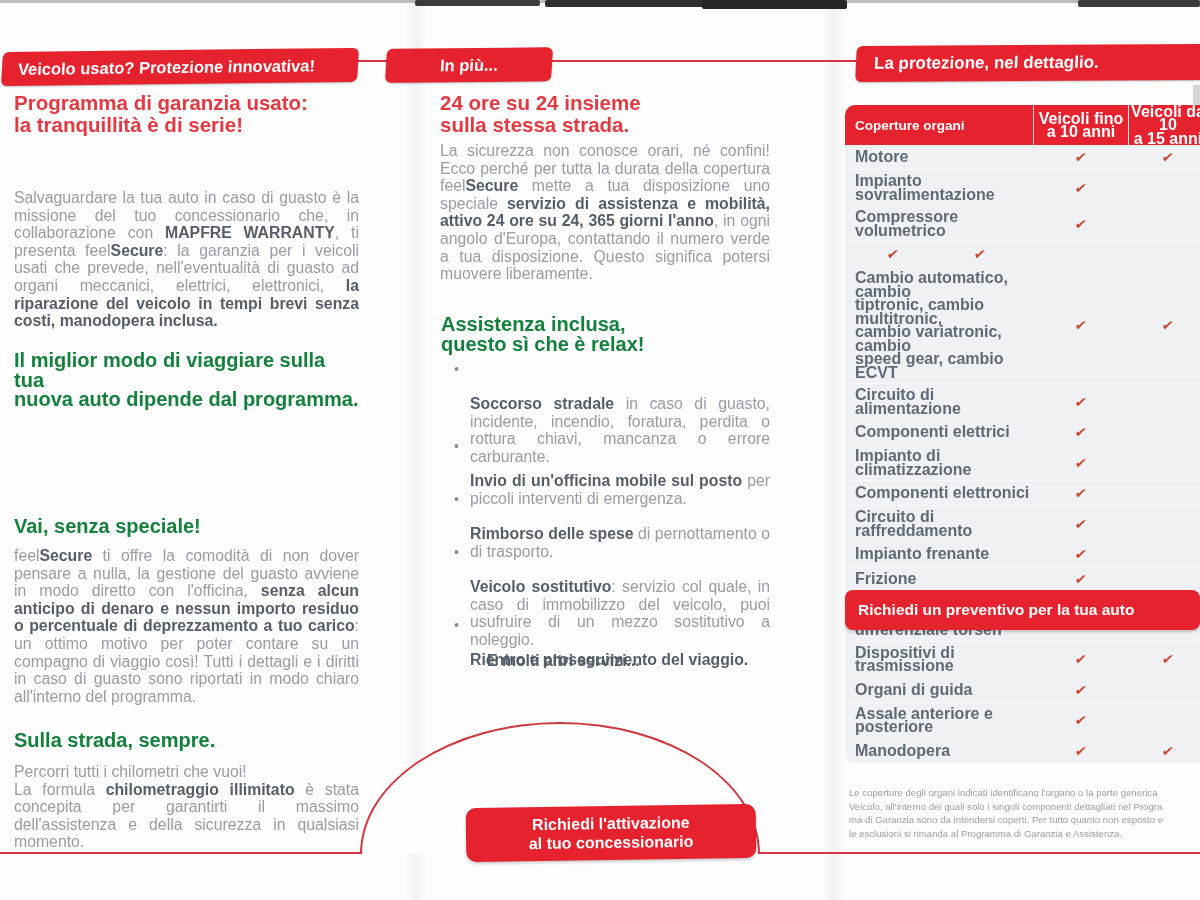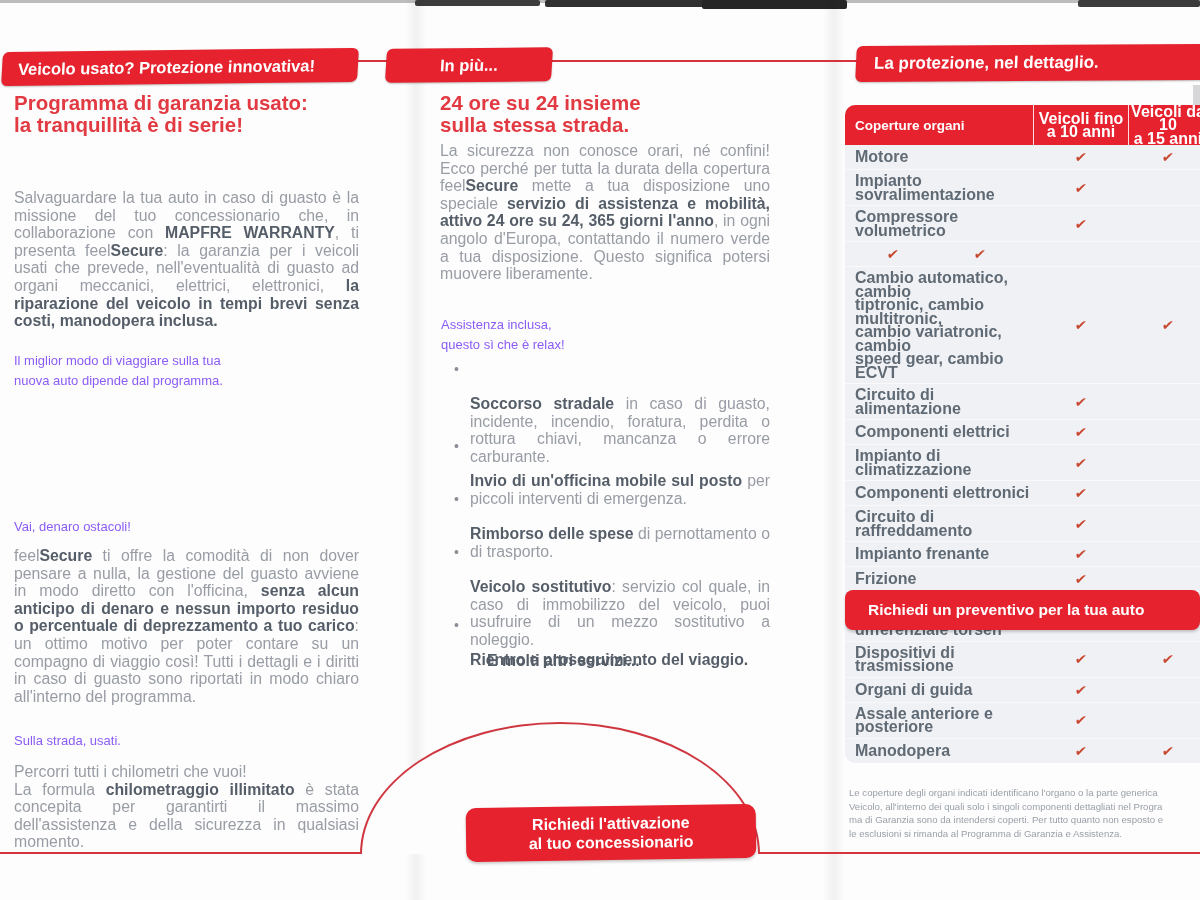--- a/index.html
+++ b/index.html
@@ -22,21 +22,21 @@
   .ribbon-left   { left:2px;   top:50px; width:356px; height:34px; font-size:16.5px; padding-left:16px;
                    transform:rotate(-0.7deg) skewX(-4deg); }
   .ribbon-middle { left:386px; top:48px; width:166px; height:34px; font-size:16.5px; justify-content:center;
                    transform:rotate(-0.5deg) skewX(-4deg); }
   .ribbon-right  { left:856px; top:45px; width:350px; height:36px; font-size:17px; padding-left:18px;
                    transform:rotate(-0.3deg) skewX(-3deg); }
 
   
   .abs { position:absolute; }
   .h1 { color:#e23a42; font-weight:bold; font-size:20.5px; line-height:21.5px; white-space:pre-line; }
-  .h2 { color:#8b5cf6; font-weight:normal; font-size:13px; line-height:19.5px; white-space:pre-line; }
+  .h2 { color:#15803d; font-weight:bold; font-size:20px; line-height:19.5px; white-space:pre-line; }
   .lead { color:#525b65; font-weight:bold; font-size:16px; line-height:18px; white-space:pre-line; }
   .para { color:#989ca4; font-size:15.8px; line-height:17.6px; text-align:justify; white-space:pre-line; }
   .seg-b { font-weight:bold; color:#555e68; }
   .bullet { position:absolute; padding-left:18px; }
   .bullet .dot { position:absolute; left:2px; top:1px; color:#8a8f97; font-size:14px; }
   .more { color:#555e68; font-weight:bold; font-size:15.8px; }
 
   
   .baseline { position:absolute; top:852px; left:0; width:1200px; height:2px; background:#d5333e; }
   .arc { position:absolute; left:360px; top:722px; width:400px; height:132px; background:#fdfdfd;
@@ -61,21 +61,21 @@
   .trow { display:flex; align-items:center; padding:4px 0; border-bottom:1px solid rgba(255,255,255,0.6); }
   .trow:last-child { border-bottom:none; }
   .tlabel { width:188px; padding-left:10px; color:#5f6a74; font-weight:bold;
             font-size:16px; line-height:13.5px; white-space:pre-line; }
   .tcell { display:flex; justify-content:center; align-items:center; }
   .tc1 { width:95px; } .tc2 { width:79px; }
   .check { color:#c8472f; font-size:14px; font-weight:bold; transform:skewX(-8deg); }
 
   .cta-quote { position:absolute; left:845px; top:590px; width:355px; height:40px;
                background:#e6222e; border-radius:8px; display:flex; align-items:center;
-               color:#fff; font-weight:bold; font-size:15.5px; padding-left:23px;
+               color:#fff; font-weight:bold; font-size:15.5px; padding-left:13px;
                box-shadow:0 2px 3px rgba(0,0,0,0.2); }
 
   .footnote { position:absolute; left:849px; top:786px; color:#9aa0a8; font-size:9.6px; line-height:13.5px; }
   .footnote div { white-space:nowrap; }
 </style>
 </head>
 <body>
 
 <div class="page">
 
@@ -97,25 +97,25 @@
   <div class="abs h1" style="left:14px;top:92px;width:346px;">Programma di garanzia usato:
 la tranquillità è di serie!</div>
 
 
   <div class="abs para" style="left:14px;top:189px;width:345px;"><span>Salvaguardare la tua auto in caso di guasto è la missione del tuo concessionario che, in collaborazione con </span><span class="seg-b">MAPFRE WARRANTY</span><span>, ti presenta feel</span><span class="seg-b">Secure</span><span>: la garanzia per i veicoli usati che prevede, nell'eventualità di guasto ad organi meccanici, elettrici, elettronici, </span><span class="seg-b">la riparazione del veicolo in tempi brevi senza costi, manodopera inclusa.</span></div>
 
   <div class="abs h2" style="left:14px;top:351px;width:346px;">Il miglior modo di viaggiare sulla tua
 nuova auto dipende dal programma.</div>
 
 
-  <div class="abs h2" style="left:14px;top:517px;width:346px;">Vai, denaro ostacoli!</div>
+  <div class="abs h2" style="left:14px;top:517px;width:346px;">Vai, senza speciale!</div>
 
   <div class="abs para" style="left:14px;top:547px;width:345px;"><span>feel</span><span class="seg-b">Secure</span><span> ti offre la comodità di non dover pensare a nulla, la gestione del guasto avviene in modo diretto con l'officina, </span><span class="seg-b">senza alcun anticipo di denaro e nessun importo residuo o percentuale di deprezzamento a tuo carico</span><span>: un ottimo motivo per poter contare su un compagno di viaggio così! Tutti i dettagli e i diritti in caso di guasto sono riportati in modo chiaro all'interno del programma.</span></div>
 
-  <div class="abs h2" style="left:14px;top:731px;width:346px;">Sulla strada, usati.</div>
+  <div class="abs h2" style="left:14px;top:731px;width:346px;">Sulla strada, sempre.</div>
 
   <div class="abs para" style="left:14px;top:763px;width:345px;"><span>Percorri tutti i chilometri che vuoi!
 La formula </span><span class="seg-b">chilometraggio illimitato</span><span> è stata concepita per garantirti il massimo dell'assistenza e della sicurezza in qualsiasi momento.</span></div>
 
   <div class="ribbon ribbon-middle">
     <span>In più...</span>
   </div>
 
   <div class="abs h1" style="left:440px;top:92px;width:330px;">24 ore su 24 insieme
 sulla stessa strada.</div>

